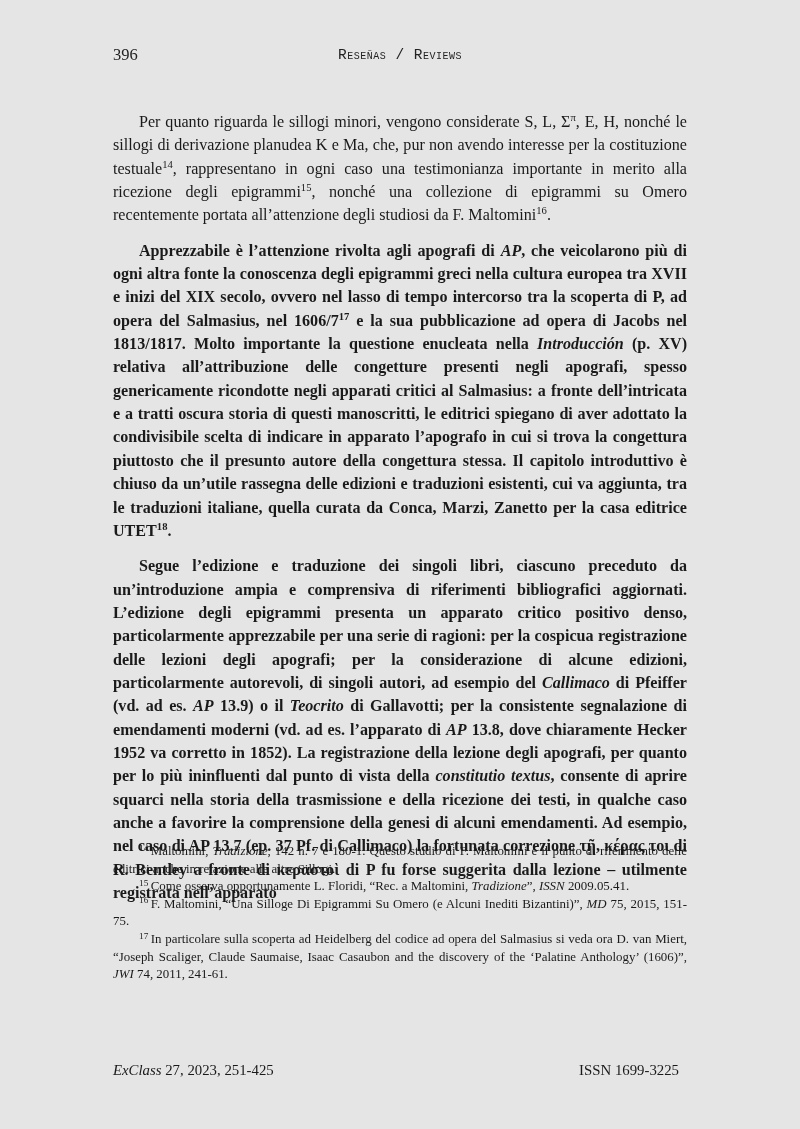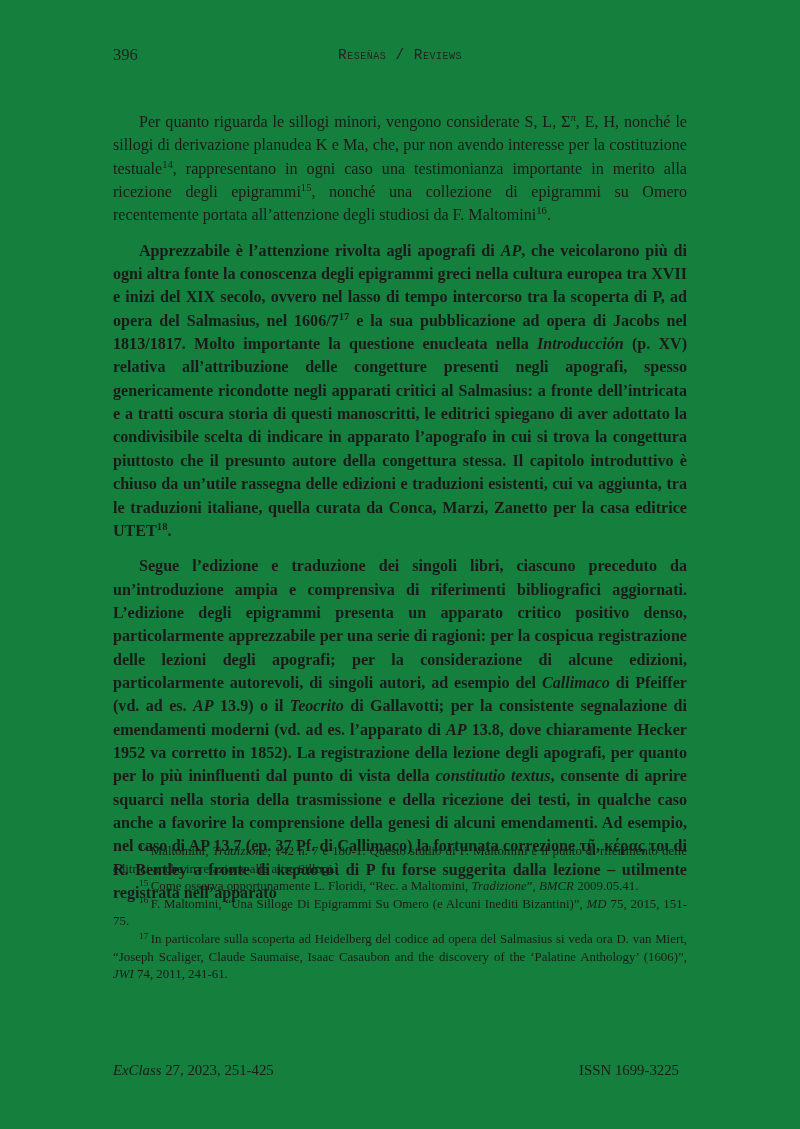--- a/index.html
+++ b/index.html
@@ -11,21 +11,21 @@
     width: 800px;
     height: 1129px;
     position: relative;
     font-family: "Liberation Serif", "DejaVu Serif", serif;
     color: #1a1a1a;
     overflow: hidden;
   }
   .page {
     position: absolute;
     inset: 0;
-    background: #15803d;
+    background: #e5e5e5;
   }
 
   
   .running-head {
     position: absolute;
     top: 44px;
     left: 113px;
     width: 574px;
     height: 22px;
   }
@@ -146,21 +146,21 @@
     <p class="para indent">Apprezzabile è l’attenzione rivolta agli apografi di <i>AP</i>, che veicolarono più di ogni altra fonte la conoscenza degli epigrammi greci nella cultura europea tra XVII e inizi del XIX secolo, ovvero nel lasso di tempo intercorso tra la scoperta di P, ad opera del Salmasius, nel 1606/7<sup>17</sup> e la sua pubblicazione ad opera di Jacobs nel 1813/1817. Molto importante la questione enucleata nella <i>Introducción</i> (p. XV) relativa all’attribuzione delle congetture presenti negli apografi, spesso genericamente ricondotte negli apparati critici al Salmasius: a fronte dell’intricata e a tratti oscura storia di questi manoscritti, le editrici spiegano di aver adottato la condivisibile scelta di indicare in apparato l’apografo in cui si trova la congettura piuttosto che il presunto autore della congettura stessa. Il capitolo introduttivo è chiuso da un’utile rassegna delle edizioni e traduzioni esistenti, cui va aggiunta, tra le traduzioni italiane, quella curata da Conca, Marzi, Zanetto per la casa editrice UTET<sup>18</sup>.</p>
 
     <p class="para indent">Segue l’edizione e traduzione dei singoli libri, ciascuno preceduto da un’introduzione ampia e comprensiva di riferimenti bibliografici aggiornati. L’edizione degli epigrammi presenta un apparato critico positivo denso, particolarmente apprezzabile per una serie di ragioni: per la cospicua registrazione delle lezioni degli apografi; per la considerazione di alcune edizioni, particolarmente autorevoli, di singoli autori, ad esempio del <i>Callimaco</i> di Pfeiffer (vd. ad es. <i>AP</i> 13.9) o il <i>Teocrito</i> di Gallavotti; per la consistente segnalazione di emendamenti moderni (vd. ad es. l’apparato di <i>AP</i> 13.8, dove chiaramente Hecker 1952 va corretto in 1852). La registrazione della lezione degli apografi, per quanto per lo più ininfluenti dal punto di vista della <i>constitutio textus</i>, consente di aprire squarci nella storia della trasmissione e della ricezione dei testi, in qualche caso anche a favorire la comprensione della genesi di alcuni emendamenti. Ad esempio, nel caso di AP 13.7 (ep. 37 Pf. di Callimaco) la fortunata correzione <span class="gk">τῇ, κέρας τοι</span> di R. Bentley a fronte di <span class="gk">κεραστοὶ</span> di P fu forse suggerita dalla lezione – utilmente registrata nell’apparato</p>
 
   </div>
 
   <div class="footnotes">
 
     <p class="fn"><sup>14</sup>Maltomini, <i>Tradizione</i>, 142 n. 7 e 180-1. Questo studio di F. Maltomini è il punto di riferimento delle editrici anche in relazione alle altre Sillogi.</p>
 
-    <p class="fn"><sup>15</sup>Come osserva opportunamente L. Floridi, “Rec. a Maltomini, <i>Tradizione</i>”, <i>BMCR</i> 2009.05.41.</p>
+    <p class="fn"><sup>15</sup>Come osserva opportunamente L. Floridi, “Rec. a Maltomini, <i>Tradizione</i>”, <i>ISSN</i> 2009.05.41.</p>
 
     <p class="fn"><sup>16</sup>F. Maltomini, “Una Silloge Di Epigrammi Su Omero (e Alcuni Inediti Bizantini)”, <i>MD</i> 75, 2015, 151-75.</p>
 
     <p class="fn"><sup>17</sup>In particolare sulla scoperta ad Heidelberg del codice ad opera del Salmasius si veda ora D. van Miert, “Joseph Scaliger, Claude Saumaise, Isaac Casaubon and the discovery of the ‘Palatine Anthology’ (1606)”, <i>JWI</i> 74, 2011, 241-61.</p>
 
 
   </div>
 
   <div class="footer">
     <span class="footer-left"><i>ExClass</i><span> 27, 2023, 251-425</span></span>

